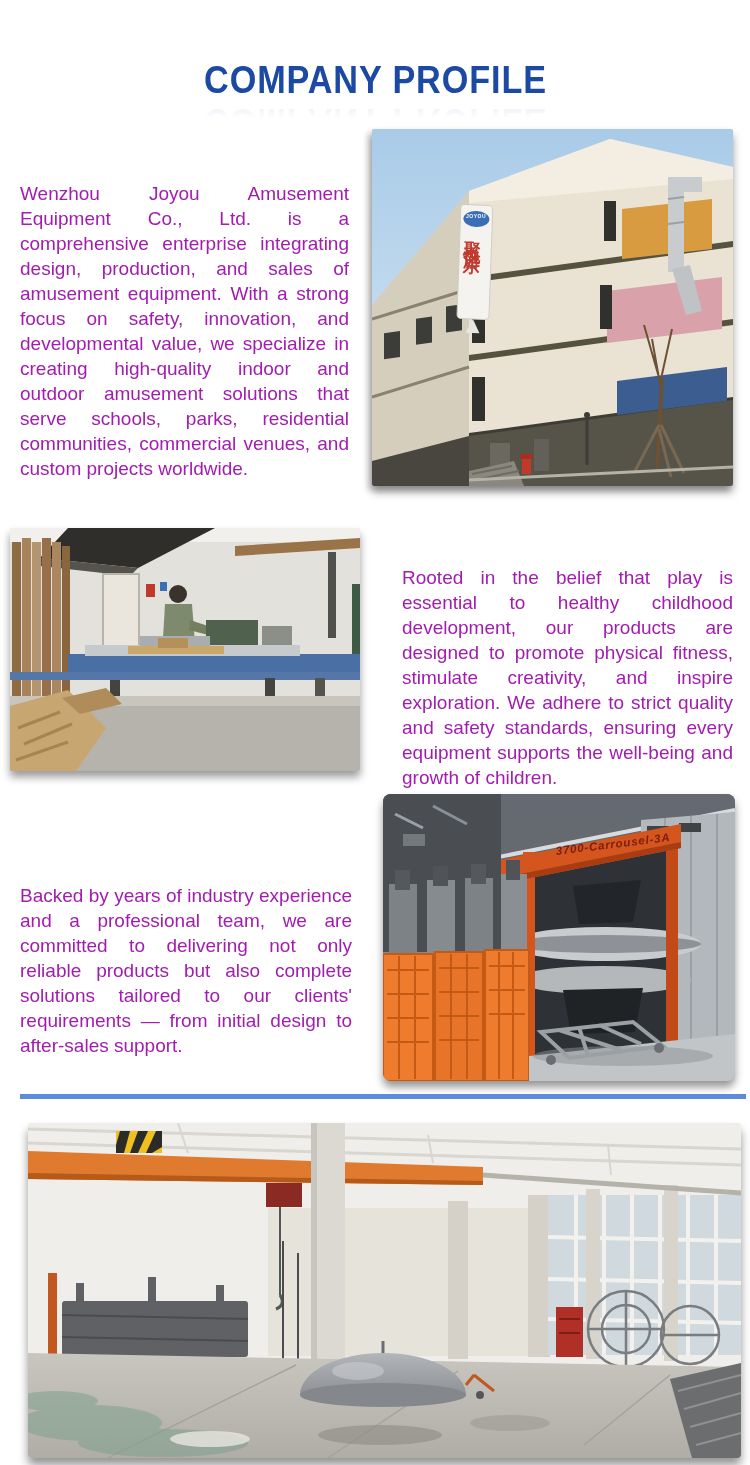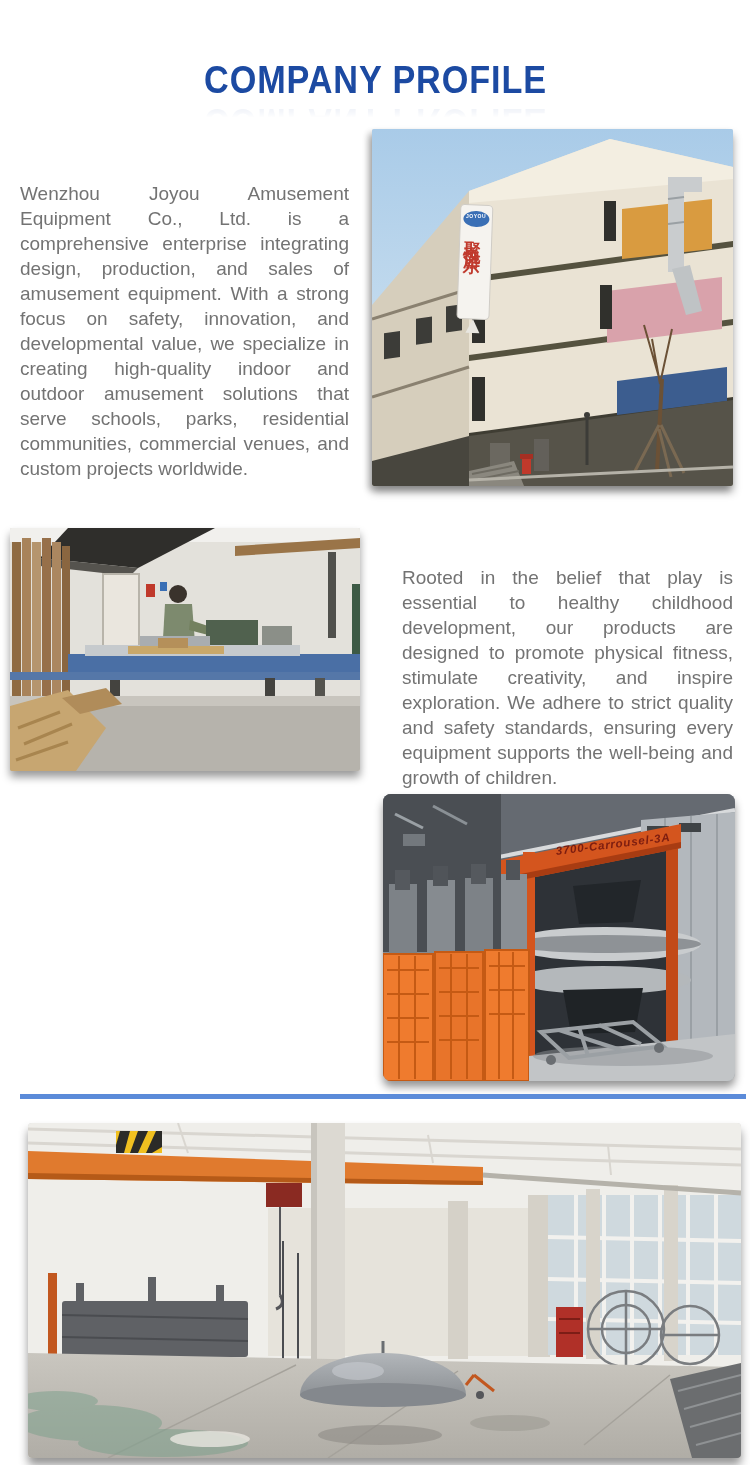--- a/index.html
+++ b/index.html
@@ -17,21 +17,21 @@
   }
   .title-reflection-clip{
     position:absolute;top:86px;left:0;width:750px;height:16px;overflow:hidden;
     text-align:center;opacity:.16;filter:blur(.6px);
     -webkit-mask-image:linear-gradient(to bottom,rgba(0,0,0,.7),transparent);
             mask-image:linear-gradient(to bottom,rgba(0,0,0,.7),transparent);
   }
   .title-reflection-clip .page-title{transform:scaleX(.9) scaleY(-1);}
   
   .para{
-    position:absolute;color:#737373;
+    position:absolute;color:#a21caf;
     font-size:19px;line-height:25px;text-align:justify;
   }
   .para-intro{left:20px;top:146px;width:329px;}
   .para-philosophy{left:402px;top:530px;width:331px;}
   .para-experience{left:20px;top:848px;width:332px;}
   
   .photo{position:absolute;overflow:hidden;background:#d8d8d8;}
   .photo svg{display:block;width:100%;height:100%;}
   .photo-building{
     left:372px;top:113px;width:361px;height:357px;border-radius:2px;
@@ -199,20 +199,21 @@
       <rect x="0" y="168" width="350" height="10" fill="#c8c5be"></rect>
 
       <polygon points="0,178 58,162 96,200 66,243 0,243" fill="#c7a671"></polygon>
       <path d="M8,200 L50,184 M14,216 L62,196 M6,232 L58,214" stroke="#a8854f" stroke-width="3" fill="none"></path>
       <polygon points="52,170 96,160 112,176 70,186" fill="#b08c5a"></polygon>
     </svg>
   </div>
 
   <p class="para para-philosophy">Rooted in the belief that play is essential to healthy childhood development, our products are designed to promote physical fitness, stimulate creativity, and inspire exploration. We adhere to strict quality and safety standards, ensuring every equipment supports the well-being and growth of children.</p>
 
+  <p class="para para-experience">Backed by years of industry experience and a professional team, we are committed to delivering not only reliable products but also complete solutions tailored to our clients' requirements — from initial design to after-sales support.</p>
 
   <div class="photo photo-machinery">
     <svg viewBox="0 0 352 287" preserveAspectRatio="none">
       <rect width="352" height="287" fill="#858a90"></rect>
 
       <polygon points="0,0 352,0 352,26 0,92" fill="#656a71"></polygon>
       <line x1="30" y1="80" x2="352" y2="16" stroke="#d8dadc" stroke-width="4"></line>
       <line x1="66" y1="96" x2="352" y2="40" stroke="#c4c7ca" stroke-width="3"></line>
       <rect x="0" y="0" width="118" height="158" fill="#4a4e53"></rect>
       <line x1="12" y1="20" x2="40" y2="34" stroke="#9aa0a5" stroke-width="3"></line>

